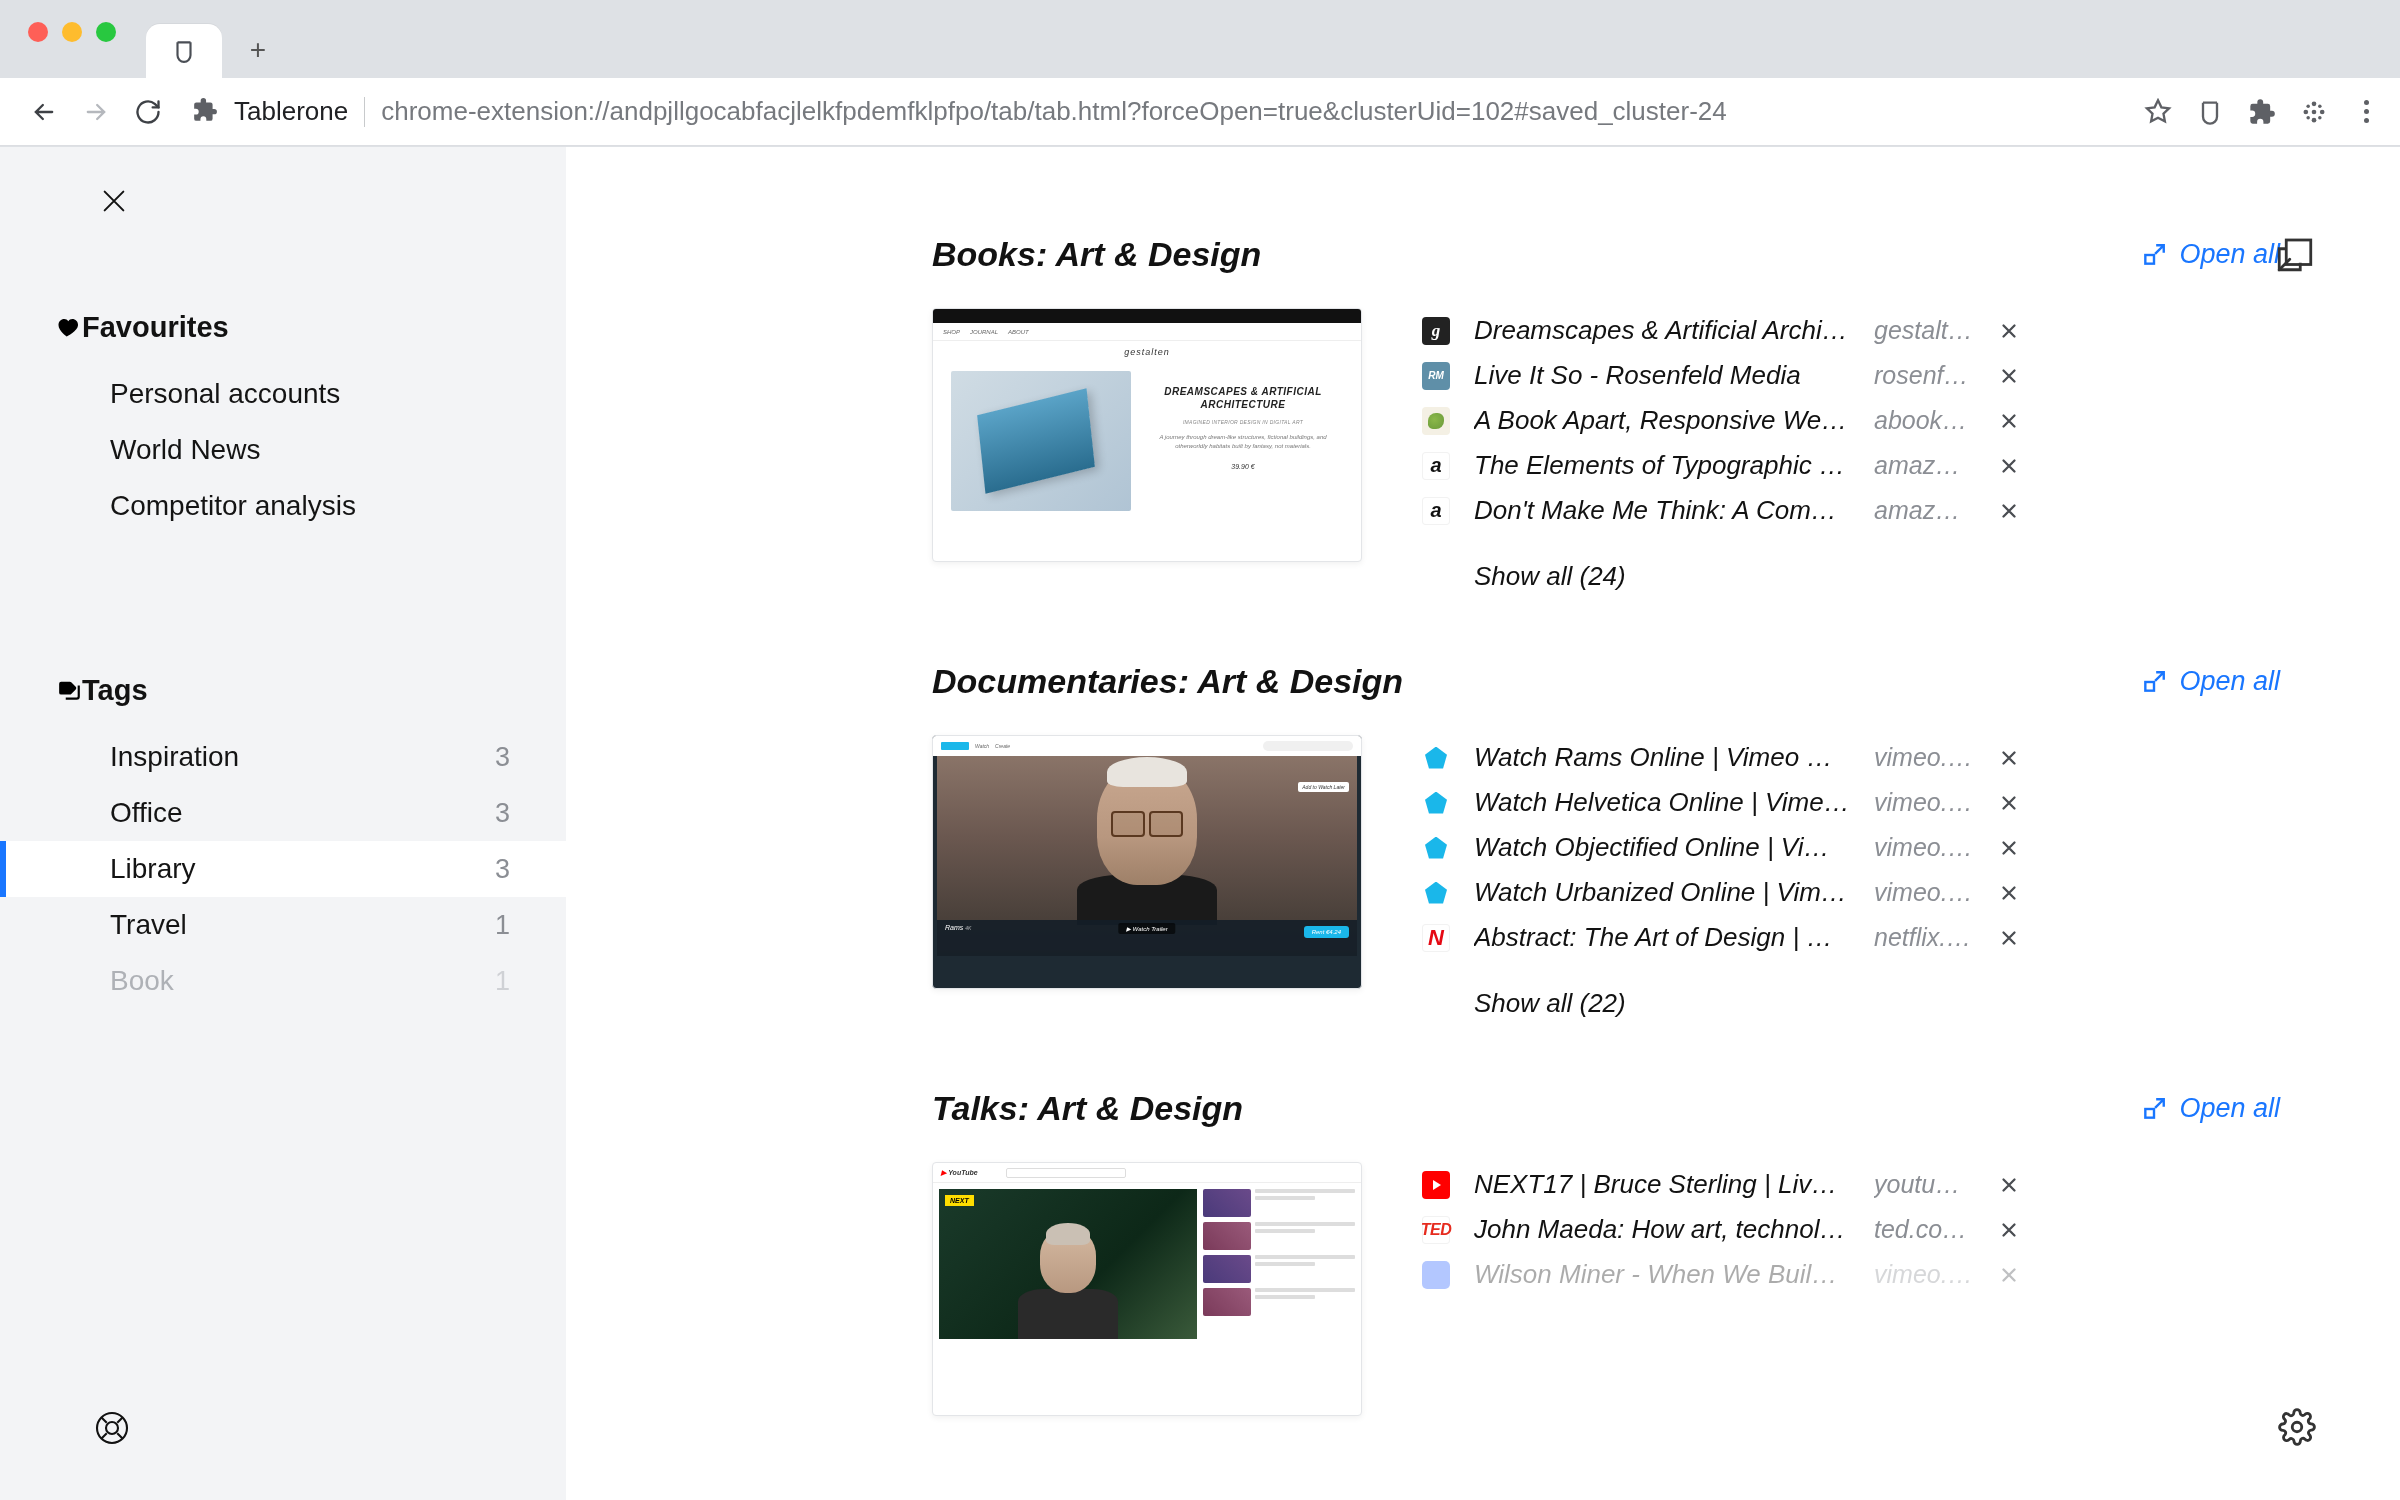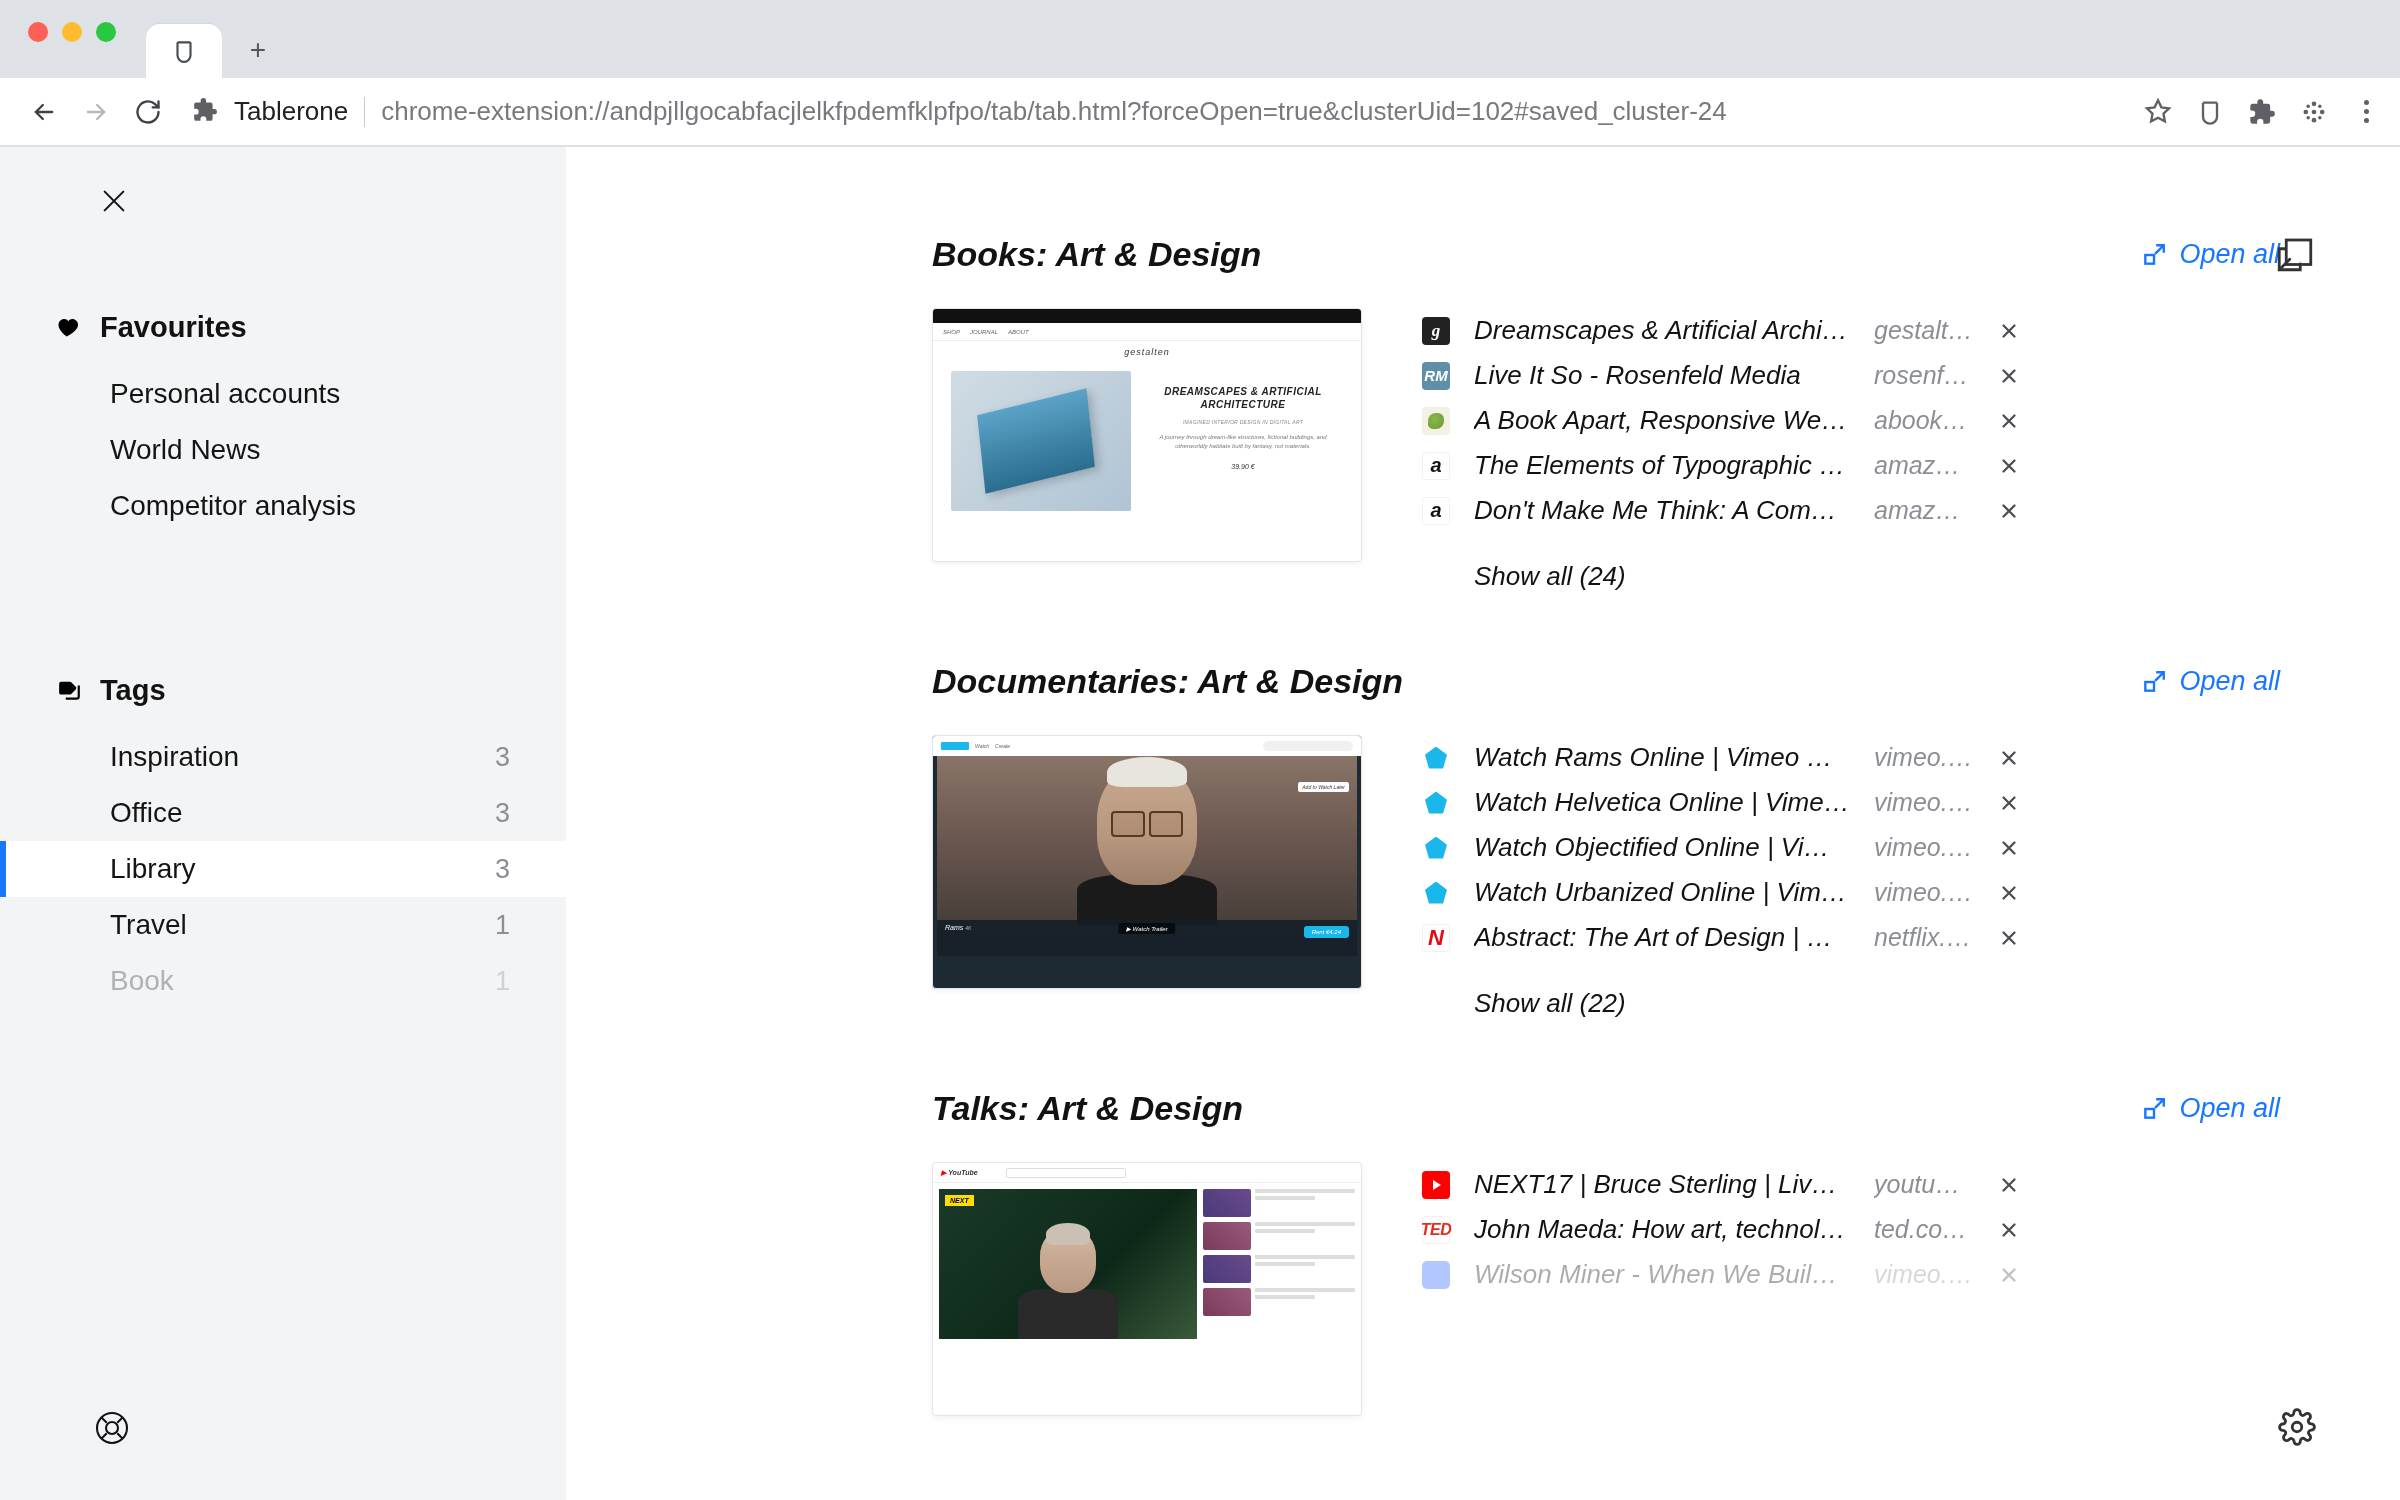--- a/index.html
+++ b/index.html
@@ -32,21 +32,21 @@
 .three-dots span { width: 5px; height: 5px; background: #5e6065; border-radius: 50%; }
 
 
 .app { display: flex; height: calc(1500px - 147px); }
 .sidebar { width: 566px; background: #f3f4f6; position: relative; display: flex; flex-direction: column; }
 .sidebar-inner { padding: 38px 0 0 0; flex: 1; overflow: hidden; }
 .close-btn { margin-left: 98px; margin-bottom: 90px; cursor: pointer; }
 .close-btn svg { width: 32px; height: 32px; color: #121212; stroke-width: 1.5; }
 
 .nav-section { margin-bottom: 140px; }
-.nav-heading { display: flex; align-items: center; gap: 18px; padding: 0 0 22px 56px; }
+.nav-heading { display: flex; align-items: center; padding: 0 0 22px 56px; }
 .nav-heading svg { width: 26px; height: 26px; }
 .nav-heading .label { font-size: 29px; font-weight: 700; color: #121212; }
 .nav-item { padding: 12px 56px 12px 110px; font-size: 28px; color: #141414; cursor: pointer; display: flex; justify-content: space-between; align-items: center; }
 .nav-item .count { color: #8b8e94; font-size: 27px; }
 .nav-item.active { background: #fff; position: relative; }
 .nav-item.active::before { content: ""; position: absolute; left: 0; top: 0; bottom: 0; width: 6px; background: #1976ff; }
 .nav-item.faded { color: #aeb1b6; }
 .nav-item.faded .count { color: #cfd1d5; }
 
 .sidebar-footer { position: absolute; bottom: 50px; left: 94px; }
@@ -134,21 +134,21 @@
 .tab-row { display: flex; align-items: center; gap: 24px; padding: 7px 0; }
 .favicon { width: 28px; height: 28px; border-radius: 4px; flex-shrink: 0; display: flex; align-items: center; justify-content: center; font-size: 17px; font-weight: 700; color: #fff; }
 .tab-title { flex: 1; font-size: 26px; color: #121212; white-space: nowrap; overflow: hidden; text-overflow: ellipsis; min-width: 0; max-width: 376px; }
 .tab-domain { font-size: 25px; color: #8b8e94; width: 100px; white-space: nowrap; overflow: hidden; text-overflow: ellipsis; flex-shrink: 0; }
 .tab-close { width: 22px; height: 22px; color: #4a4d52; cursor: pointer; flex-shrink: 0; }
 .tab-close svg { width: 100%; height: 100%; }
 .show-all { font-size: 26px; color: #121212; padding: 28px 0 0 52px; cursor: pointer; }
 
 
 .fav-g { background: #222; font-family: serif; }
-.fav-rm { background: #5f8fa8; font-size: 15px; }
+.fav-rm { background: #5f8fa8; font-size: 10px; }
 .fav-ab { background: #f4f0e4; }
 .fav-ab::after { content: ""; width: 16px; height: 16px; background: radial-gradient(circle at 40% 40%, #8bb84a, #6a9a3a); border-radius: 50% 40% 50% 30%; display: block; }
 .fav-am { background: #fff; color: #111; font-size: 20px; border: 1px solid rgba(0,0,0,0.05); }
 .fav-vm { background: transparent; position: relative; }
 .fav-vm::after { content: ""; position: absolute; width: 22px; height: 22px; background: #1ab7ea; clip-path: polygon(50% 0%, 100% 38%, 82% 100%, 18% 100%, 0% 38%); }
 .fav-nf { background: #fff; color: #e50914; font-size: 22px; font-weight: 800; border: 1px solid rgba(0,0,0,0.05); }
 .fav-yt { background: #ff0000; }
 .fav-yt::after { content: ""; width: 0; height: 0; border-left: 8px solid #fff; border-top: 5px solid transparent; border-bottom: 5px solid transparent; margin-left: 2px; }
 .fav-ted { background: #fff; color: #e62b1e; font-size: 16px; font-weight: 800; letter-spacing: -0.5px; border: 1px solid rgba(0,0,0,0.05); }
 .fav-vm2 { background: #2962ff; border-radius: 5px; }

